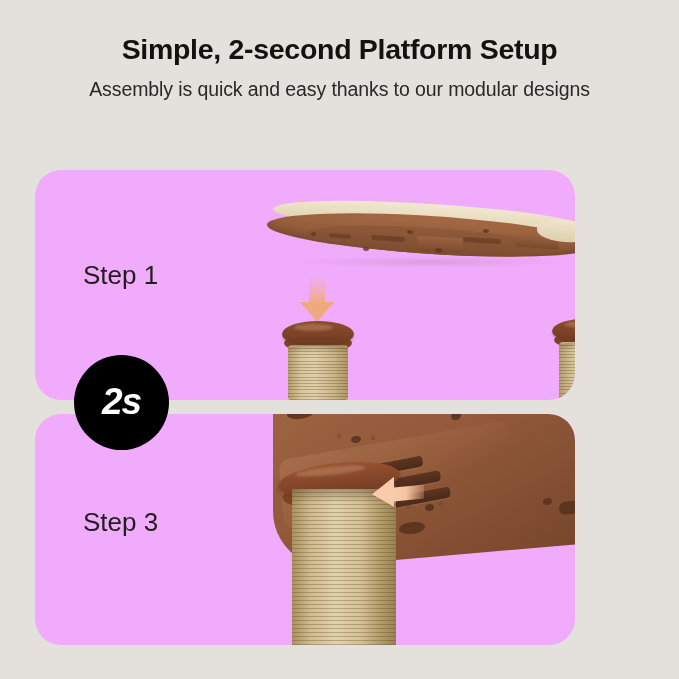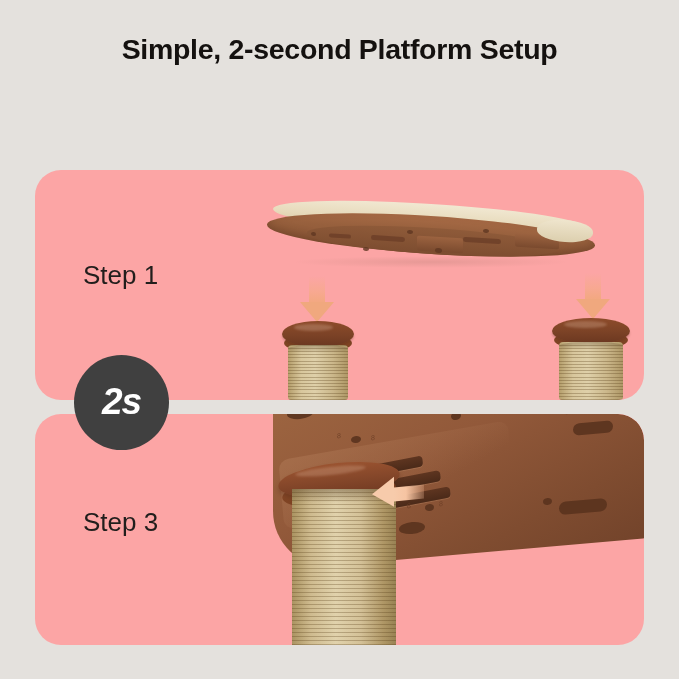--- a/index.html
+++ b/index.html
@@ -26,22 +26,22 @@
     font-weight:400;
     color:#2b2724;
     letter-spacing:-0.1px;
     margin-top:12px;
   }
 
   
   .card{
     position:absolute;
     left:35px;
-    width:609px;
-    background:#fca5a5;
+    width:540px;
+    background:#f0abfc;
     border-radius:26px;
     overflow:hidden;
   }
   #card-step1{ top:170px; height:230px; }
   #card-step2{ top:414px; height:231px; }
 
   .step-label{
     position:absolute;
     left:48px;
     font-size:26px;
@@ -51,21 +51,21 @@
   }
   #card-step1 .step-label{ top:90px; }
   #card-step2 .step-label{ top:93px; }
 
   
   .badge{
     position:absolute;
     left:74px; top:355px;
     width:95px; height:95px;
     border-radius:50%;
-    background:#404040;
+    background:#000000;
     z-index:30;
     display:flex; align-items:center; justify-content:center;
   }
   .badge-text{
     color:#ffffff;
     font-size:37px;
     font-weight:bold;
     font-style:italic;
     letter-spacing:-1px;
     transform:translateY(-1px);
@@ -324,20 +324,21 @@
     transform:skewY(-6deg);
   }
 
   .clip{ position:absolute; inset:0; overflow:hidden; border-radius:26px; }
 </style>
 </head>
 <body>
 
 <div class="header">
   <div class="title">Simple, 2-second Platform Setup</div>
+  <div class="subtitle">Assembly is quick and easy thanks to our modular designs</div>
 </div>
 
 <div class="card" id="card-step1">
   <div class="clip">
 
     <div class="plat1">
       <div class="cream"></div>
       <div class="under"></div>
       <div class="inner"></div>
 

